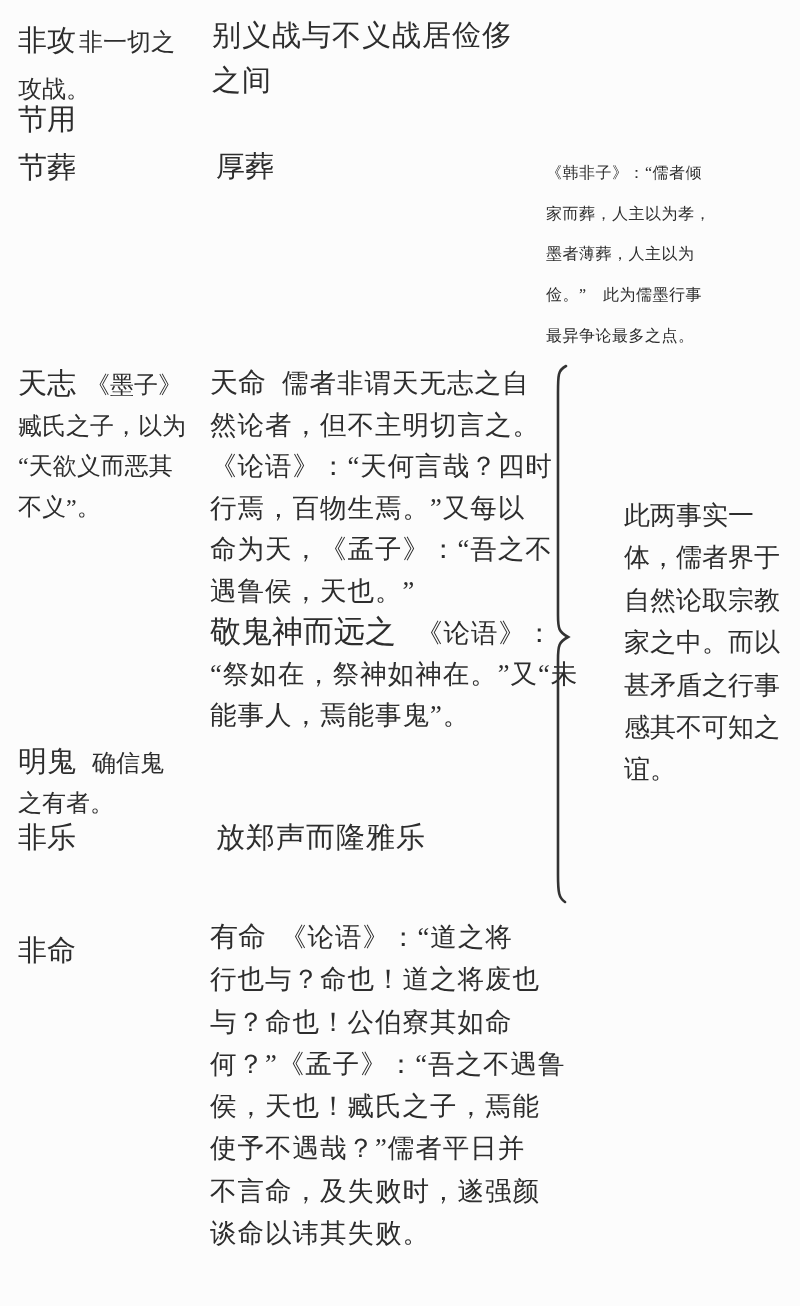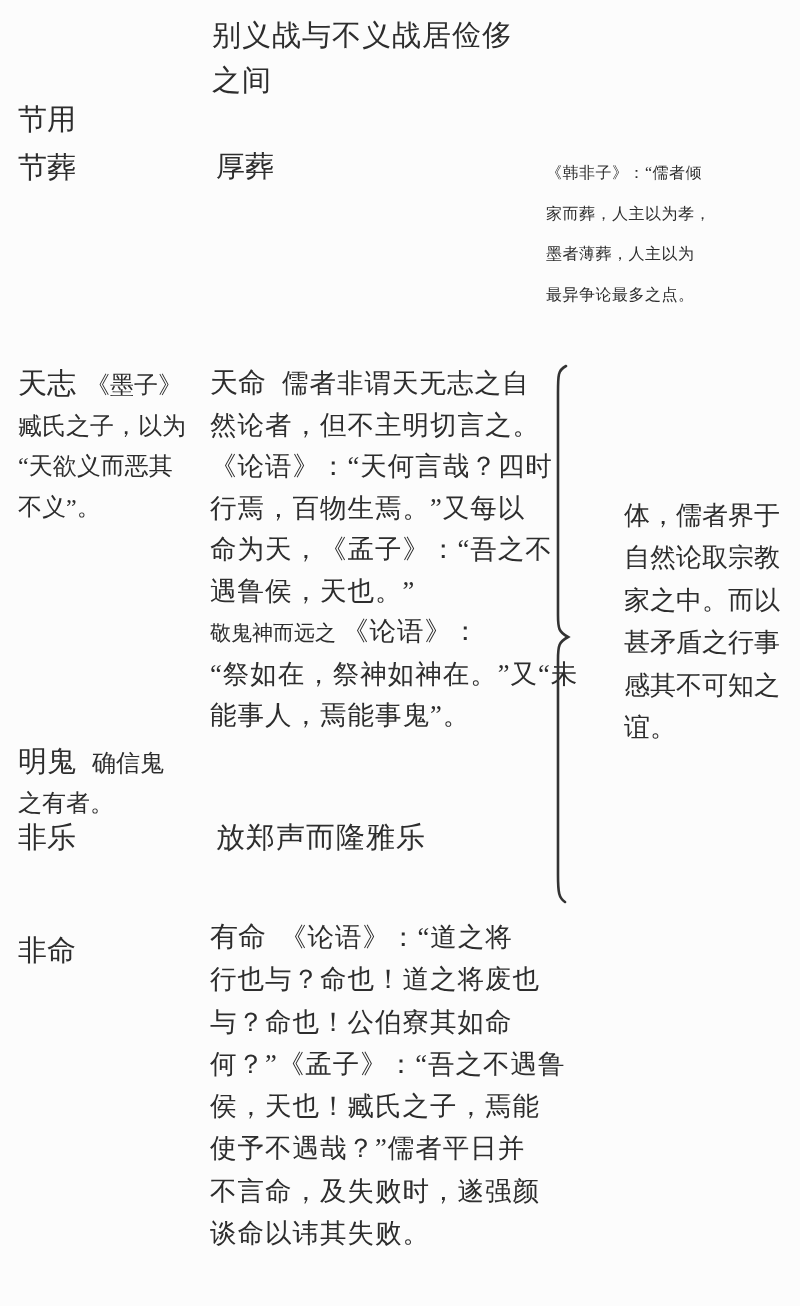--- a/index.html
+++ b/index.html
@@ -27,34 +27,38 @@
   .blk-feiyue{left:18px;top:818px;}
   .blk-feiming{left:18px;top:916px;margin-top:15px;}
   
   .mhead{font-size:29px;}
   .mbody{font-size:26.5px;letter-spacing:1px;}
   .blk-bieyizhan{left:212px;top:13px;line-height:45px;font-size:29px;letter-spacing:1px;}
   .blk-houzang{left:216px;top:147px;}
   .blk-tianming{left:210px;top:362px;line-height:41.5px;}
   .blk-tianming .mhead{font-size:28px;margin-right:16px;letter-spacing:0;}
   .blk-jingguishen{left:210px;top:611px;line-height:41px;}
-  .blk-jingguishen .mhead{font-size:21px;margin-right:6px;letter-spacing:0;}
+  .blk-jingguishen .mhead{font-size:31px;margin-right:20px;letter-spacing:0;}
   .blk-fangzheng{left:216px;top:818px;letter-spacing:1px;}
   .blk-youming{left:210px;top:916px;line-height:42.3px;}
   .blk-youming .mhead{font-size:28px;margin-right:14px;letter-spacing:0;}
   
   .blk-hanfeizi{left:546px;top:153px;line-height:40.7px;font-size:16px;letter-spacing:0.5px;}
   .blk-annotation{left:624px;top:495px;line-height:42.4px;font-size:26px;}
   .brace-wrap{position:absolute;left:549px;top:363px;width:28px;height:542px;}
 </style>
 </head>
 <body>
 
 <div class="page">
 
+  <div class="blk blk-feigong">
+    <span class="term">非攻</span><span class="lbody">非一切之</span>
+    <div class="ln lbody">攻战。</div>
+  </div>
 
   <div class="blk blk-jieyong term">节用</div>
 
   <div class="blk blk-jiezang term">节葬</div>
 
   <div class="blk blk-tianzhi">
     <span class="term">天志</span><span>《墨子》</span>
     <div class="ln">臧氏之子，以为</div>
     <div class="ln">“天欲义而恶其</div>
     <div class="ln">不义”。</div>
@@ -101,30 +105,32 @@
     <div class="ln">侯，天也！臧氏之子，焉能</div>
     <div class="ln">使予不遇哉？”儒者平日并</div>
     <div class="ln">不言命，及失败时，遂强颜</div>
     <div class="ln">谈命以讳其失败。</div>
   </div>
 
   <div class="blk blk-hanfeizi">
     <div class="ln">《韩非子》：“儒者倾</div>
     <div class="ln">家而葬，人主以为孝，</div>
     <div class="ln">墨者薄葬，人主以为</div>
+    <div class="ln">俭。”　此为儒墨行事</div>
     <div class="ln">最异争论最多之点。</div>
   </div>
 
   <div class="brace-wrap">
     <svg width="28" height="542" viewBox="0 0 28 542">
       <path d="M 17 3 C 9 7, 9 12, 9 30 L 9 252 C 9 266, 10 269, 19 274 C 10 279, 9 282, 9 297 L 9 512 C 9 530, 10 535, 16 539" fill="none" stroke-width="2.6" stroke-linecap="round" stroke="#333333"></path>
     </svg>
   </div>
 
   <div class="blk blk-annotation">
+    <div class="ln">此两事实一</div>
     <div class="ln">体，儒者界于</div>
     <div class="ln">自然论取宗教</div>
     <div class="ln">家之中。而以</div>
     <div class="ln">甚矛盾之行事</div>
     <div class="ln">感其不可知之</div>
     <div class="ln">谊。</div>
   </div>
 
 </div>
 

